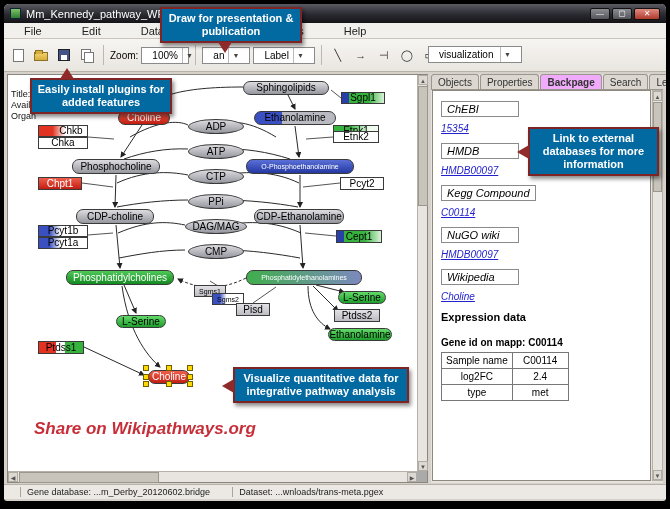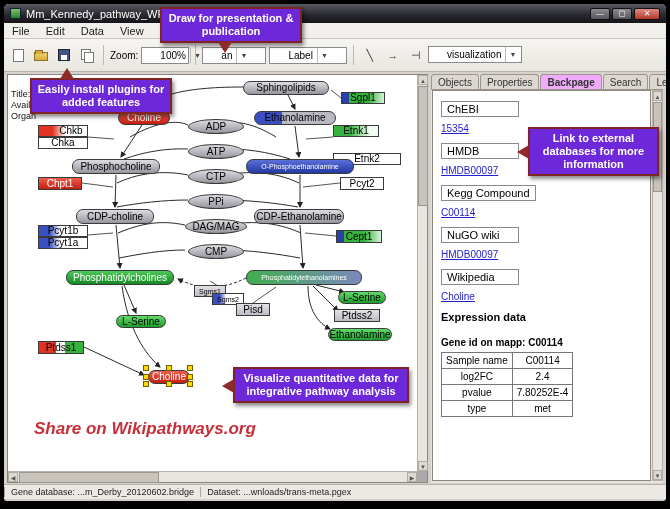--- a/index.html
+++ b/index.html
@@ -10,27 +10,27 @@
   
   #titlebar { position:absolute; left:0; top:0; width:100%; height:19px; background:linear-gradient(#5a5a63,#2a2a31 55%,#141418); display:flex; align-items:center; padding:0 6px; color:#fff; font-size:11px; border-radius:5px 5px 0 0; }
   #app-icon { width:11px; height:11px; background:linear-gradient(#7dc46a,#2e7d32); border:1px solid #123; margin-right:5px; }
   #title-text { flex:0 1 auto; white-space:nowrap; overflow:hidden; }
   #win-buttons { margin-left:auto; display:flex; gap:2px; }
   .win-btn { width:20px; height:12px; border:1px solid #111; border-radius:2px; background:linear-gradient(#8b8b92,#55555c); color:#fff; font-size:8px; line-height:10px; text-align:center; }
   .win-btn.close { background:linear-gradient(#e08b80,#b13a2d); width:26px; }
 
   
   #menubar { position:absolute; left:0; top:19px; width:100%; height:16px; background:#f2f0ed; border-bottom:1px solid #c9c5bd; display:flex; align-items:center; font-size:11px; color:#222; }
-  .menu-item { padding:1px 8px; }
+  .menu-item { padding:1px 20px; }
 
   
   #toolbar { position:absolute; left:0; top:35px; width:100%; height:33px; background:linear-gradient(#f7f5f2,#e9e6e0); border-bottom:1px solid #b7b3aa; display:flex; align-items:center; padding:0 4px; gap:3px; font-size:10px; }
   .tb-btn { width:20px; height:20px; border:1px solid transparent; border-radius:2px; display:flex; align-items:center; justify-content:center; color:#333; font-size:11px; }
   .tb-sep { width:1px; height:20px; background:#bdb9b0; margin:0 3px; }
-  .combo { background:#fff; border:1px solid #8a8a8a; height:17px; display:flex; align-items:center; font-size:10px; padding:0 18px; gap:4px; }
+  .combo { background:#fff; border:1px solid #8a8a8a; height:17px; display:flex; align-items:center; font-size:10px; padding:0 10px; gap:4px; }
   .combo .arrow { font-size:7px; color:#444; border-left:1px solid #bbb; padding-left:3px; height:100%; display:flex; align-items:center; }
   #zoom-combo { width:48px; justify-content:space-between; }
   #viz-combo { position:absolute; left:424px; top:7px; width:94px; justify-content:space-between; }
   .icon-new { width:11px; height:13px; background:#fff; border:1px solid #777; }
   .icon-open { width:14px; height:9px; background:linear-gradient(#f0d070,#d9ae3a); border:1px solid #8a7326; position:relative; margin-top:3px; }
   .icon-open:before { content:""; position:absolute; left:0; top:-3px; width:6px; height:3px; background:#d9ae3a; border:1px solid #8a7326; border-bottom:none; }
   .icon-save { width:12px; height:12px; background:#44548a; border:1px solid #222; position:relative; }
   .icon-save:before { content:""; position:absolute; left:2px; top:5px; width:6px; height:5px; background:#fff; }
   .icon-copy { width:12px; height:12px; position:relative; }
   .icon-copy:before, .icon-copy:after { content:""; position:absolute; width:8px; height:9px; background:#fff; border:1px solid #777; }
@@ -68,35 +68,35 @@
   #infobox { position:absolute; left:3px; top:14px; font-size:9px; color:#111; line-height:11px; }
   #share-text { position:absolute; left:26px; top:344px; font-size:17px; font-weight:bold; font-style:italic; color:#c62f39; }
 
   
   #right-panel { position:absolute; left:427px; top:70px; width:232px; height:409px; background:#e6e3dd; }
   #tabstrip { display:flex; height:16px; font-size:10px; border-bottom:1px solid #9b978f; }
   .tab { padding:2px 6px; background:#dcd8d1; border:1px solid #9b978f; border-bottom:none; border-radius:3px 3px 0 0; margin-right:1px; color:#333; white-space:nowrap; }
   .tab.active { background:#f0abfc; font-weight:bold; }
   #panel-content { position:absolute; left:1px; top:16px; width:219px; height:391px; background:#fff; border:1px solid #8d897f; overflow:hidden; padding:10px 8px; font-size:11px; }
   #panel-scroll { position:absolute; right:0; top:16px; width:11px; height:391px; background:#e8e5e0; border:1px solid #b5b1a9; }
-  .sec { margin-bottom:9px; }
+  .sec { margin-bottom:9px;font-style:italic; }
   .sec-header { display:inline-block; min-width:78px; background:#fff; border:1px solid #8a8a8a; padding:1px 5px; font-size:11px; margin-bottom:6px; }
   .sec-link { display:block; color:#2222cc; text-decoration:underline; font-size:10px; }
   .sec-plain { display:block; color:#000; font-size:10px; }
   #expr-title { font-weight:bold; font-size:11px; margin:4px 0 14px; }
   #gene-id-line { font-weight:bold; font-size:10px; margin-bottom:4px; }
   #expr-table { border-collapse:collapse; font-size:10px; }
   #expr-table td { border:1px solid #777; padding:2px 4px; text-align:center; min-width:56px; height:13px; }
 
   
   #statusbar { position:absolute; left:0; bottom:2px; width:100%; height:15px; background:#ece9e4; border-top:1px solid #b7b3aa; display:flex; align-items:center; font-size:9px; color:#222; }
-  .status-seg { border-left:1px solid #a9a59d; padding:0 6px; white-space:nowrap; overflow:hidden; }
-
-  
-  .callout { position:absolute; background:#6d28d9; border:2px solid #7e2424; color:#fff; font-weight:bold; font-size:11px; text-align:center; padding:3px 0; line-height:13px; box-shadow:2px 3px 4px rgba(0,0,0,.45); z-index:50; }
+  .status-seg { border-left:1px solid #a9a59d; padding:0 6px; white-space:nowrap; overflow:hidden;margin-left:16px; }
+
+  
+  .callout { position:absolute; background:#0369a1; border:2px solid #7e2424; color:#fff; font-weight:bold; font-size:11px; text-align:center; padding:3px 0; line-height:13px; box-shadow:2px 3px 4px rgba(0,0,0,.45); z-index:50; }
   .pt { position:absolute; width:0; height:0; }
   #co-draw { left:160px; top:7px; width:142px; }
   #co-draw .pt { left:56px; bottom:-12px; border-left:7px solid transparent; border-right:7px solid transparent; border-top:11px solid #8e2a2a; }
   #co-plugins { left:30px; top:78px; width:142px; }
   #co-plugins .pt { left:28px; top:-12px; border-left:7px solid transparent; border-right:7px solid transparent; border-bottom:11px solid #8e2a2a; }
   #co-link { left:528px; top:127px; width:131px; }
   #co-link .pt { left:-13px; top:16px; border-top:7px solid transparent; border-bottom:7px solid transparent; border-right:12px solid #8e2a2a; }
   #co-viz { left:233px; top:367px; width:176px; }
   #co-viz .pt { left:-13px; top:10px; border-top:7px solid transparent; border-bottom:7px solid transparent; border-right:12px solid #8e2a2a; }
 </style>
@@ -222,21 +222,21 @@
       </svg>
 
       <div class="node met" style="left:235px;top:6px;width:86px;height:14px">Sphingolipids</div>
       <div class="node gene g-bluegreen" style="left:333px;top:17px;width:44px;height:12px">Sgpl1</div>
       <div class="node met c-red" style="left:110px;top:36px;width:52px;height:14px">Choline</div>
       <div class="node gene g-redleft" style="left:30px;top:50px;width:50px;height:12px">Chkb</div>
       <div class="node gene" style="left:30px;top:62px;width:50px;height:12px">Chka</div>
       <div class="node ell" style="left:180px;top:44px;width:56px;height:15px">ADP</div>
       <div class="node met c-halfblue" style="left:246px;top:36px;width:82px;height:14px">Ethanolamine</div>
       <div class="node gene g-greenleft" style="left:325px;top:50px;width:46px;height:12px">Etnk1</div>
-      <div class="node gene" style="left:325px;top:78px;width:68px;height:12px">Etnk2</div>
+      <div class="node gene" style="left:325px;top:56px;width:46px;height:12px">Etnk2</div>
       <div class="node ell" style="left:180px;top:69px;width:56px;height:15px">ATP</div>
       <div class="node met" style="left:64px;top:84px;width:88px;height:15px">Phosphocholine</div>
       <div class="node ell" style="left:180px;top:94px;width:56px;height:15px">CTP</div>
       <div class="node met c-blue small" style="left:238px;top:84px;width:108px;height:15px">O-Phosphoethanolamine</div>
       <div class="node gene g-solidred" style="left:30px;top:102px;width:44px;height:13px">Chpt1</div>
       <div class="node gene" style="left:332px;top:102px;width:44px;height:13px">Pcyt2</div>
       <div class="node ell" style="left:180px;top:119px;width:56px;height:15px">PPi</div>
       <div class="node met" style="left:68px;top:134px;width:78px;height:15px">CDP-choline</div>
       <div class="node ell" style="left:177px;top:144px;width:62px;height:15px">DAG/MAG</div>
       <div class="node met" style="left:246px;top:134px;width:90px;height:15px">CDP-Ethanolamine</div>
@@ -317,24 +317,20 @@
         <tbody>
             <tr>
           <td>Sample name</td>
           <td>C00114</td>
         </tr>
         <tr>
           <td>log2FC</td>
           <td>2.4</td>
         </tr>
         <tr>
-          <td>pvalue</td>
-          <td>7.80252E-4</td>
-        </tr>
-        <tr>
           <td>type</td>
           <td>met</td>
         </tr>
       </tbody>
         </table>
     </div>
 
     <div id="panel-scroll">
       <div class="scroll-arrow" style="top:0;width:9px">▲</div>
       <div class="thumb-v" style="width:9px;height:90px"></div>

